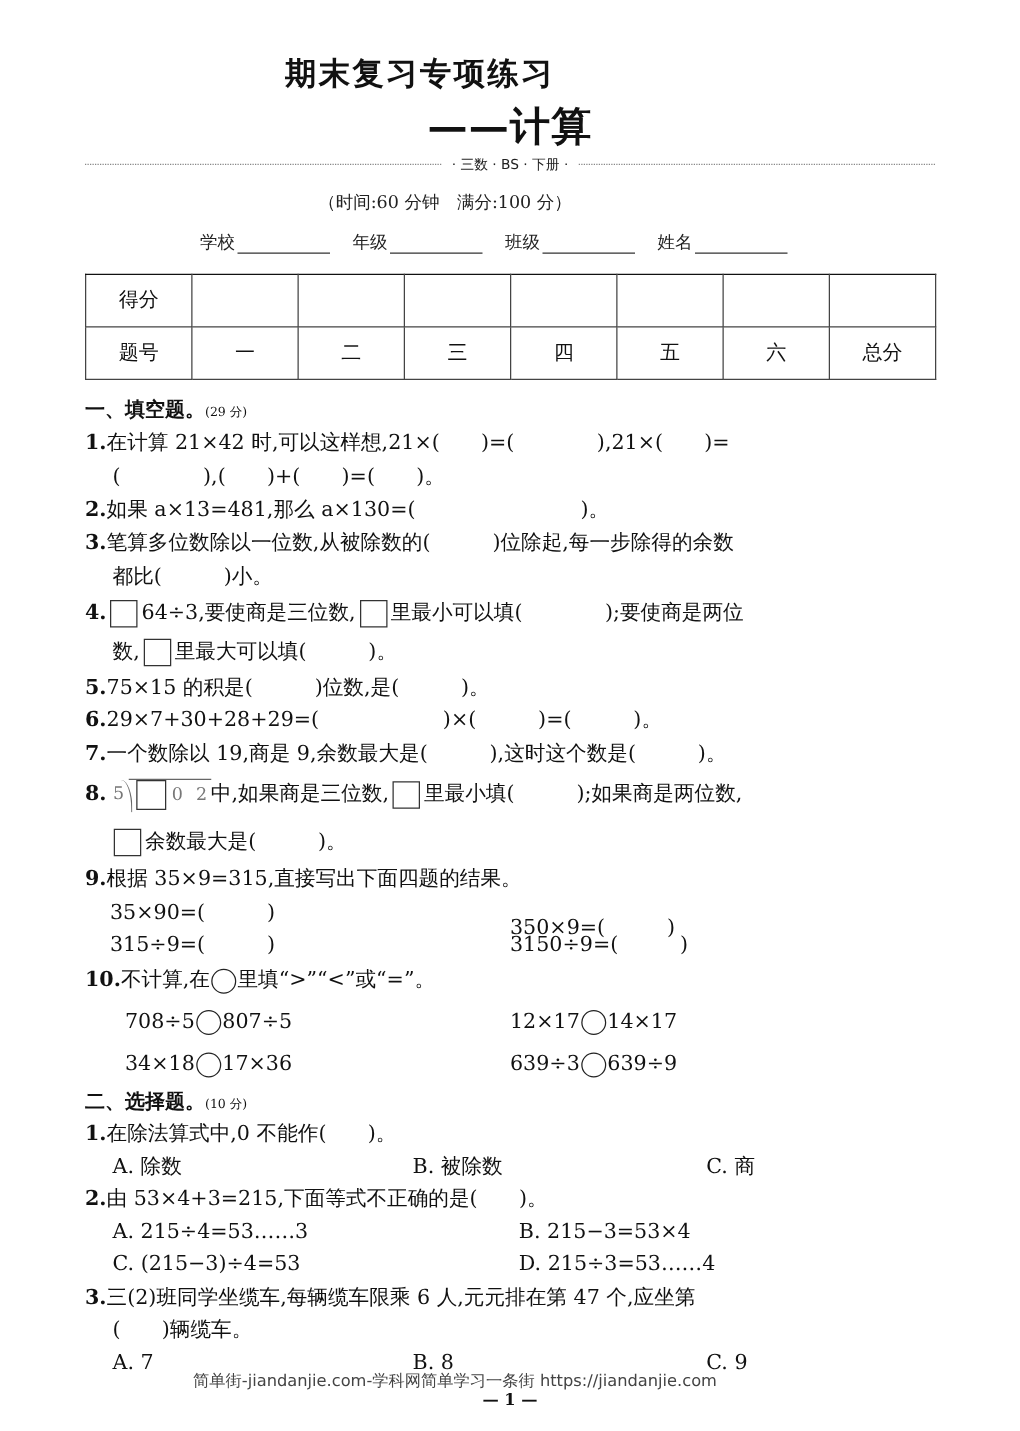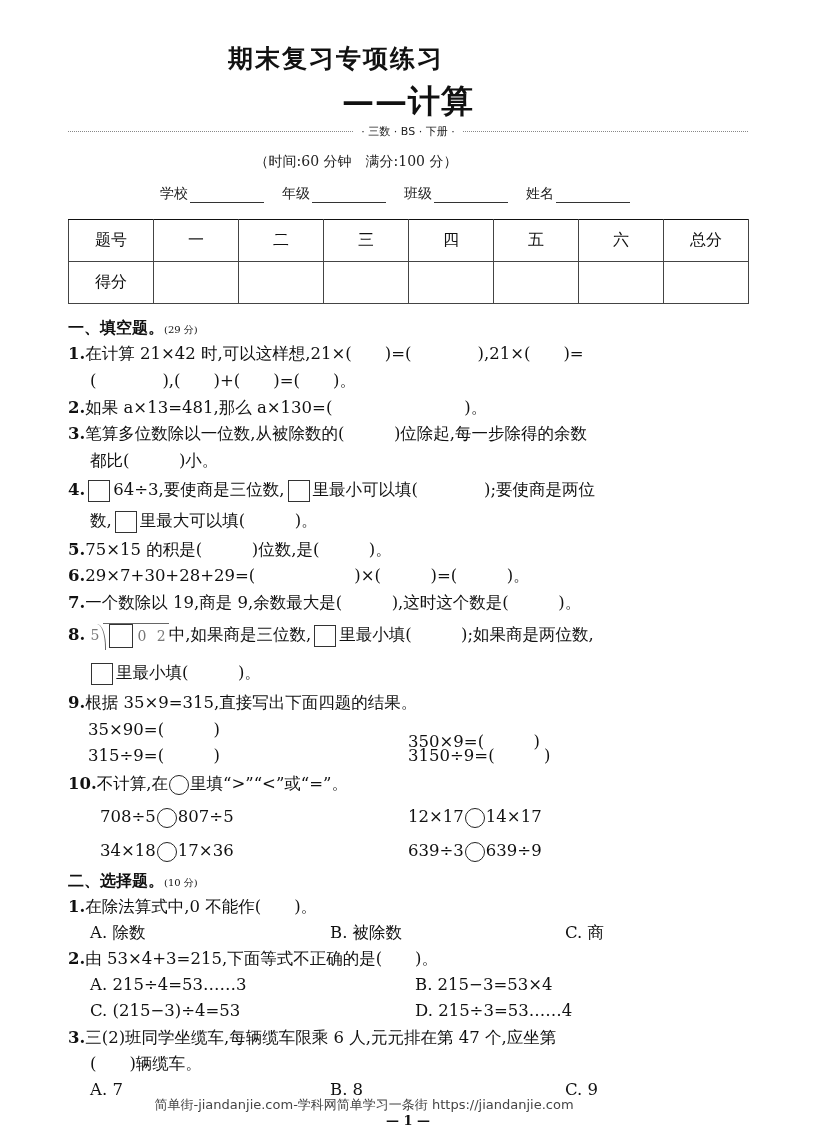--- a/index.html
+++ b/index.html
@@ -75,39 +75,39 @@
   </div>
   <div class="info-item">
     <span>姓名</span>
     <span class="info-blank"></span>
   </div>
 </div>
 
 <table class="score">
   <tbody>
       <tr>
+    <td>得分</td>
+    <td></td>
+    <td></td>
+    <td></td>
+    <td></td>
+    <td></td>
+    <td></td>
+    <td></td>
+  </tr>
+  <tr>
     <td>题号</td>
     <td>一</td>
     <td>二</td>
     <td>三</td>
     <td>四</td>
     <td>五</td>
     <td>六</td>
     <td>总分</td>
   </tr>
-  <tr>
-    <td>得分</td>
-    <td></td>
-    <td></td>
-    <td></td>
-    <td></td>
-    <td></td>
-    <td></td>
-    <td></td>
-  </tr>
 </tbody>
   </table>
 
 <div class="content" style="top:0;">
 
   <div class="line" style="top:315px;">
     <span class="sec">一、填空题。</span><span class="sec-note">(29 分)</span>
   </div>
 
   <div class="line" style="top:341px;">
@@ -147,21 +147,21 @@
     <span class="num">8.</span>
     <span class="ldiv">
       <span class="divisor">5</span>
       <span class="bracket">
         <span class="box" style="margin:0 2px 0 4px; width:24px; height:24px;"></span>
         <span class="dividend">0 2</span>
       </span>
     </span><span>中,如果商是三位数,</span><span class="box"></span><span>里最小填(　　　);如果商是两位数,</span>
   </div>
   <div class="line" style="top:660px; left:20px;">
-    <span class="box"></span><span>里最小填(　　　)。</span>
+    <span class="box"></span><span>余数最大是(　　　)。</span>
   </div>
 
   <div class="line" style="top:690px;">
     <span class="num">9.</span><span>根据 35×9=315,直接写出下面四题的结果。</span>
   </div>
   <div class="line" style="top:717px; left:20px;">35×90=(　　　)</div>
   <div class="line" style="top:717px; left:340px;margin-top:12px;">350×9=(　　　)</div>
   <div class="line" style="top:743px; left:20px;">315÷9=(　　　)</div>
   <div class="line" style="top:743px; left:340px;">3150÷9=(　　　)</div>
 

